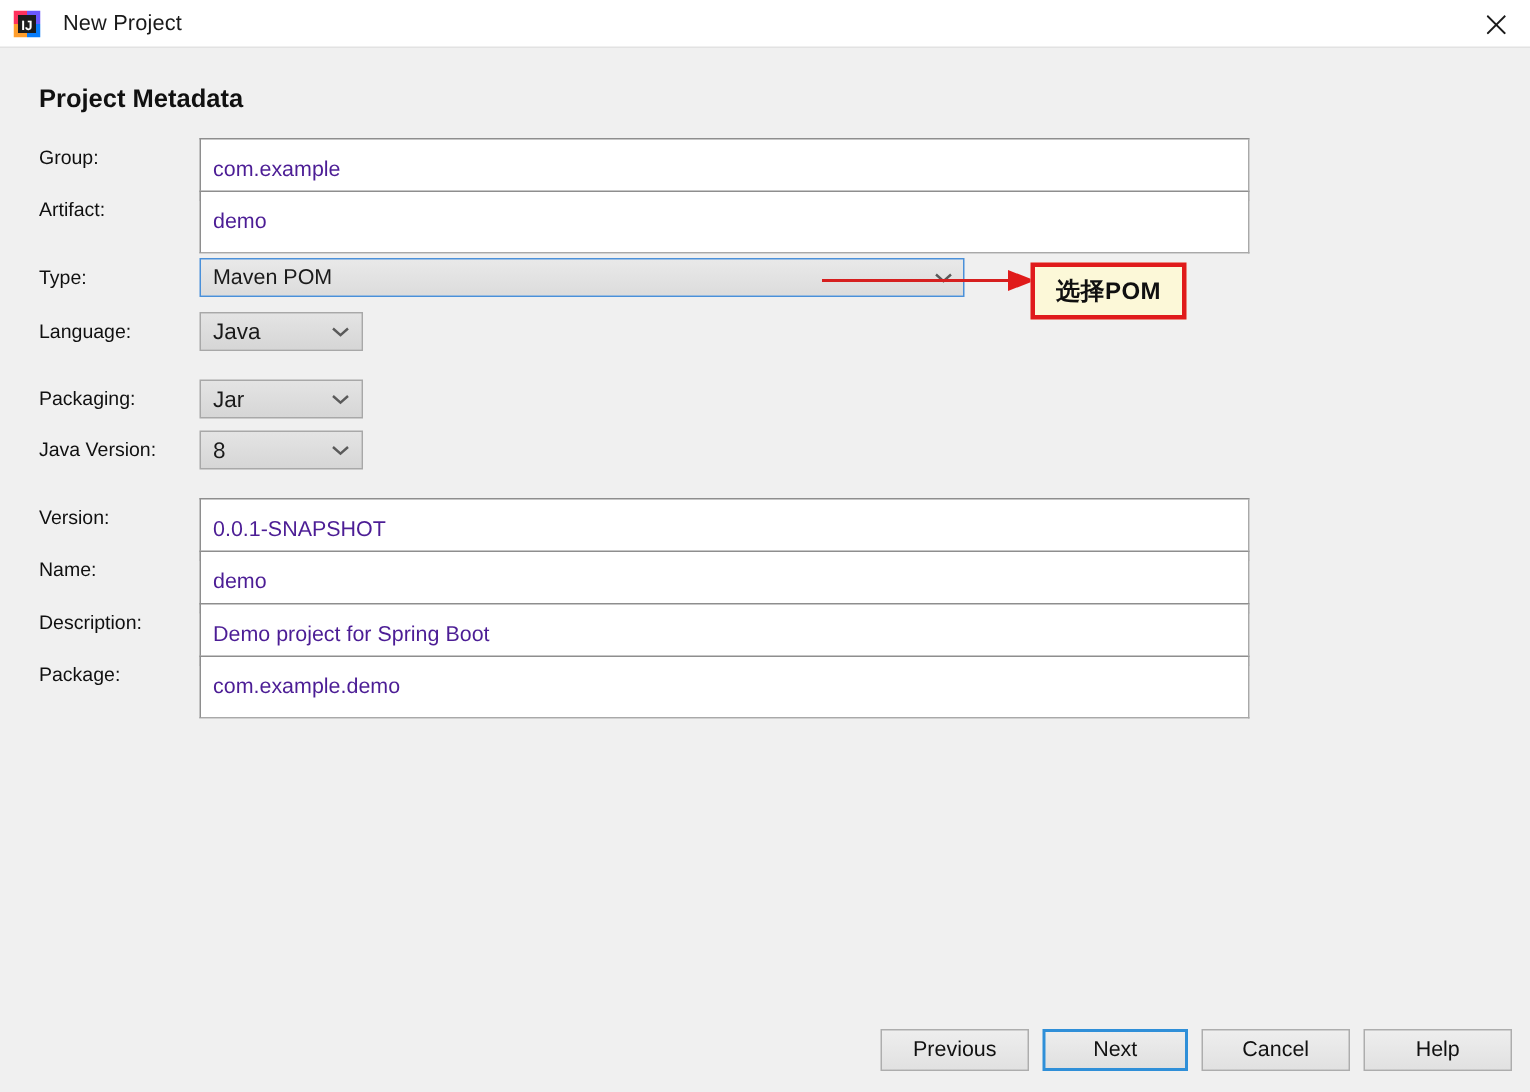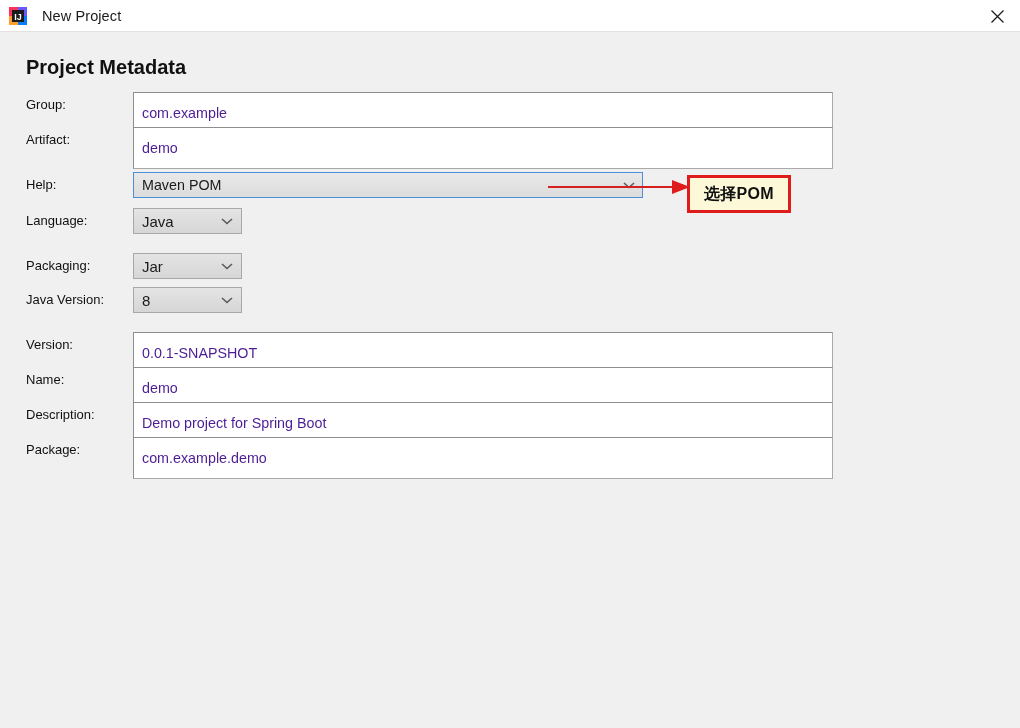--- a/index.html
+++ b/index.html
@@ -60,21 +60,21 @@
     left: 0; top: 32px;
     width: 1020px;
     height: 696px;
     background: #f0f0f0;
   }
 
   .section-title {
     position: absolute;
     left: 26px;
     top: 24px;
-    font-size: 20px;
+    font-size: 17px;
     font-weight: bold;
     color: #111111;
   }
 
   
   .row {
     position: absolute;
     left: 0;
     height: 26px;
   }
@@ -249,21 +249,21 @@
     <span class="row-label">Group:</span>
     <input class="text-field" type="text" value="com.example" style="">
   </div>
 
   <div class="row" style="top:95px;">
     <span class="row-label">Artifact:</span>
     <input class="text-field" type="text" value="demo" style="">
   </div>
 
   <div class="row" style="top:140px;">
-    <span class="row-label">Help:</span>
+    <span class="row-label">Type:</span>
     <div class="combo-wide">
       <span class="val">Maven POM</span>
       <span class="chev">
         <svg width="12" height="8" viewBox="0 0 12 8">
           <polyline points="1,2 6,6.5 11,2" fill="none" stroke="#5a5a5a" stroke-width="1.6"></polyline>
         </svg>
       </span>
     </div>
   </div>
 
@@ -316,20 +316,26 @@
   <div class="row" style="top:370px;">
     <span class="row-label">Description:</span>
     <input class="text-field" type="text" value="Demo project for Spring Boot" style="">
   </div>
 
   <div class="row" style="top:405px;">
     <span class="row-label">Package:</span>
     <input class="text-field" type="text" value="com.example.demo" style="">
   </div>
 
+  <div class="footer">
+    <div class="btn btn-previous">Previous</div>
+    <div class="btn btn-next default">Next</div>
+    <div class="btn btn-cancel">Cancel</div>
+    <div class="btn btn-help">Help</div>
+  </div>
 </div>
 
 <div class="annot-arrow">
   <svg width="142" height="18" viewBox="0 0 142 18">
     <line x1="0" y1="9" x2="126" y2="9" stroke="#d61f1f" stroke-width="2"></line>
     <polygon points="124,2 142,9 124,16" fill="#e01b1b"></polygon>
   </svg>
 </div>
 <div class="annot-box">
   <span>选择POM</span>

